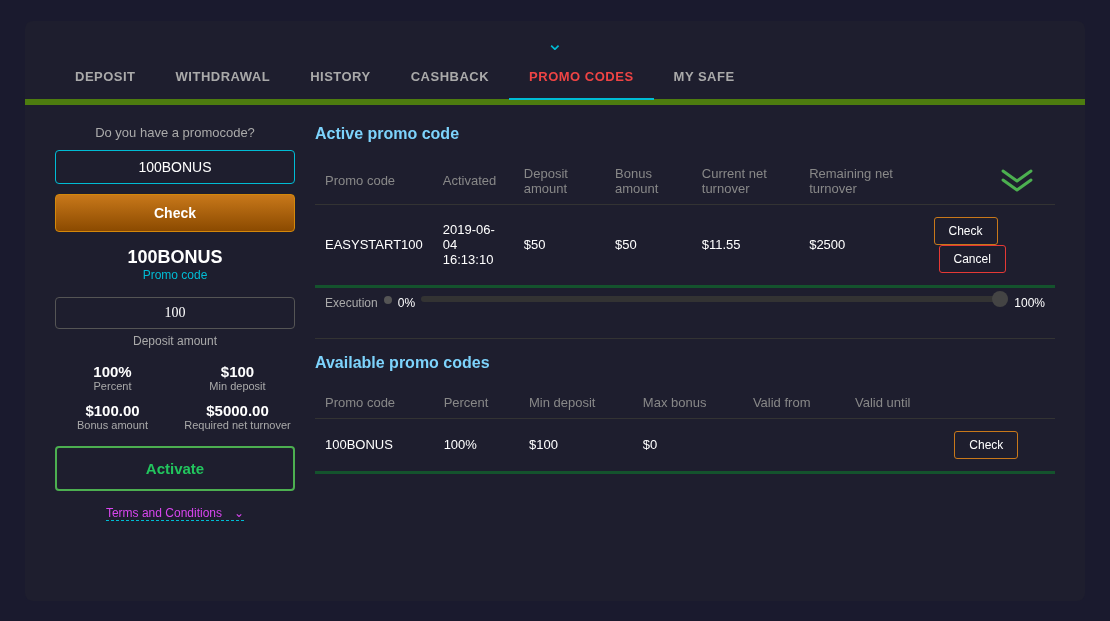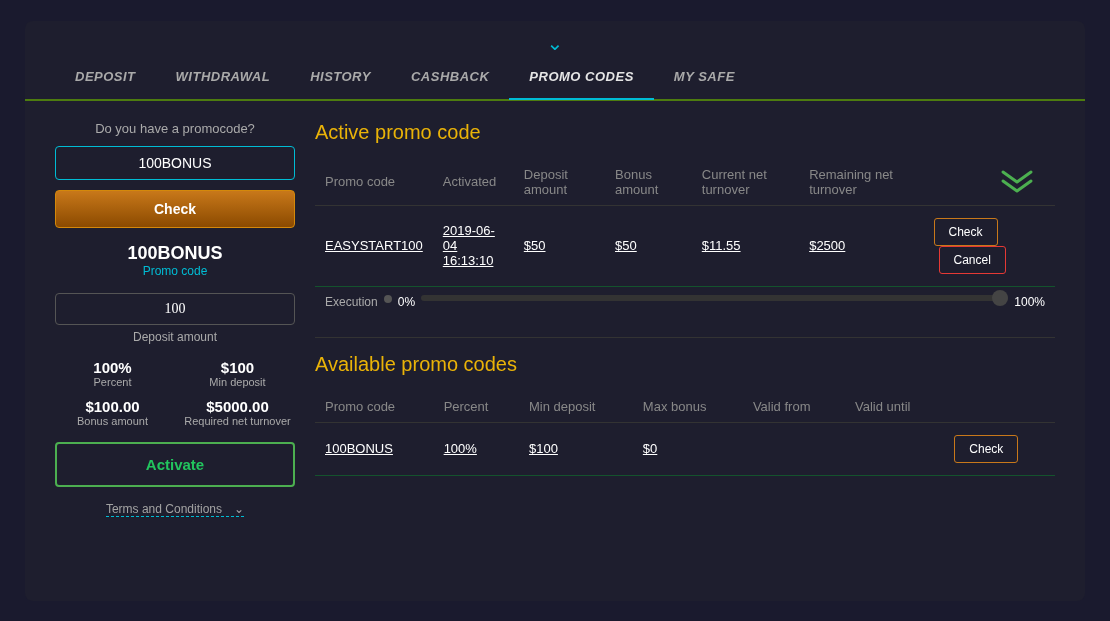--- a/index.html
+++ b/index.html
@@ -27,37 +27,36 @@
     }
     .chevron-icon {
       color: #00bcd4;
       font-size: 20px;
     }
     
     .nav-tabs {
       display: flex;
       align-items: center;
       padding: 0 30px;
-      border-bottom: 2px solid #4d7c0f;
-      font-style: italic;
+      border-bottom: 6px solid #4d7c0f;
     }
     .nav-tab {
       padding: 14px 20px;
       color: #aaa;
       font-size: 13px;
       font-weight: bold;
       letter-spacing: 0.5px;
       cursor: pointer;
       text-transform: uppercase;
       position: relative;
       border-bottom: 2px solid transparent;
       margin-bottom: -1px;
     }
     .nav-tab.active {
-      color: #e5e5e5;
+      color: #ef4444;
       border-bottom: 2px solid #00bcd4;
     }
     
     .main-content {
       display: flex;
       gap: 0;
       padding: 20px 30px;
     }
     
     .left-panel {
@@ -151,58 +150,57 @@
       background: transparent;
       border: 2px solid #4caf50;
       border-radius: 4px;
       color: #22c55e;
       font-size: 15px;
       font-weight: bold;
       cursor: pointer;
       margin-bottom: 12px;
     }
     .terms-link {
-      color: #a3a3a3;
+      color: #d946ef;
       font-size: 12px;
       cursor: pointer;
       border-bottom: 1px dashed #00bcd4;
       display: inline-flex;
       align-items: flex-end;
       gap: 12px;
     }
     
     .right-panel {
       flex: 1;
     }
     .section-title {
-      color: #eab308;
-      font-size: 20px;
-      font-weight: normal;
+      color: #7dd3fc;
+      font-size: 16px;
+      font-weight: bold;
       margin-bottom: 15px;
     }
     .table-container {
       margin-bottom: 20px;
     }
     .promo-table {
       width: 100%;
       border-collapse: collapse;
       font-size: 13px;
     }
     .promo-table th {
       color: #888;
       font-weight: normal;
       padding: 8px 10px;
       text-align: left;
       border-bottom: 1px solid #333;
     }
     .promo-table td {
       color: #fff;
       padding: 12px 10px;
-      border-bottom: 1px solid #14532d;
-      text-decoration: underline;
+      border-bottom: 3px solid #14532d;
     }
     .table-check-btn {
       padding: 6px 14px;
       background: transparent;
       border: 1px solid #c8781a;
       border-radius: 3px;
       color: #fff;
       font-size: 12px;
       cursor: pointer;
     }

